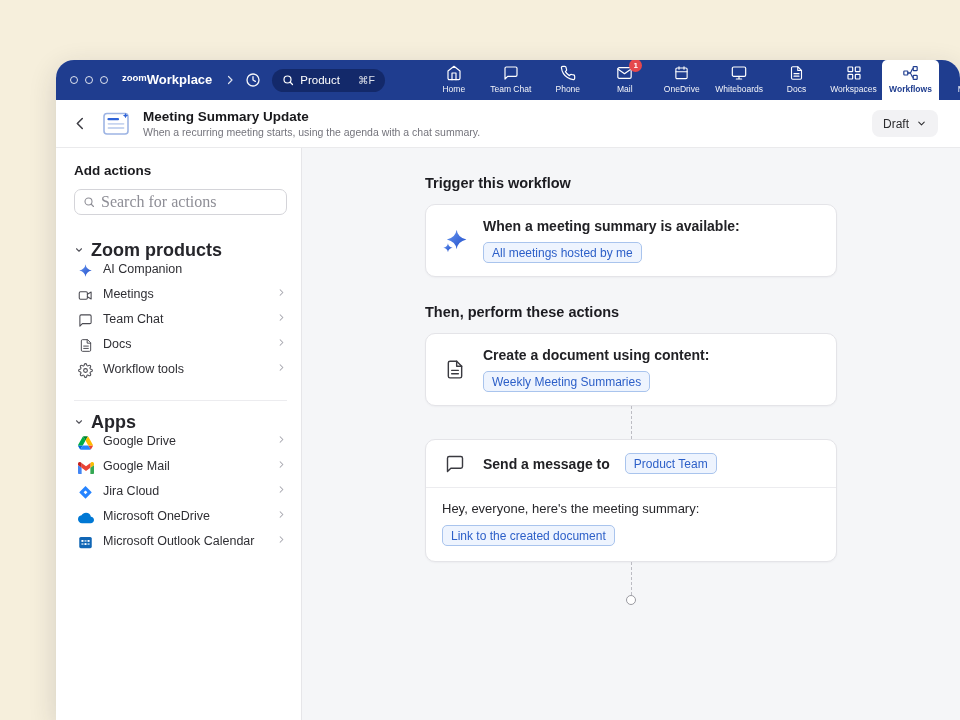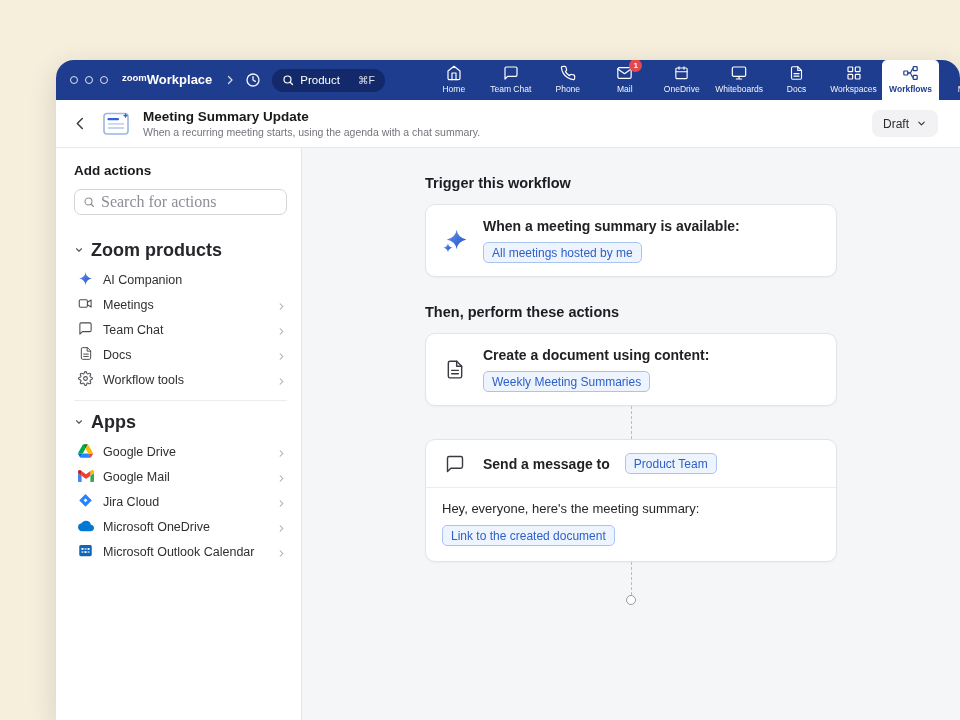--- a/index.html
+++ b/index.html
@@ -47,21 +47,21 @@
 
   .sidebar{width:246px;background:#fff;border-right:1px solid #e6e6e9;padding:15px 14px 0 18px;flex-shrink:0}
   .sb-title{font-size:13.5px;font-weight:700;color:#1b1b1f;margin-bottom:11px}
   .sb-search{height:26px;border:1px solid #d4d4d9;border-radius:7px;display:flex;align-items:center;gap:6px;
     padding:0 8px;color:#8e8e96}
   .sb-search input{border:0;outline:0;flex:1;font-size:16px;font-family:Liberation Serif, serif;color:#333;background:transparent;min-width:0}
   .sb-search input::placeholder{color:#8e8e96}
   .sb-section{display:flex;align-items:center;gap:7px;height:24px;font-size:18px;font-weight:700;color:#26262b;cursor:pointer}
   .sb-section.first{margin-top:23px}
   .sb-section .caret{display:flex;color:#54545c}
-  .side-item{display:flex;align-items:flex-end;gap:9px;height:25px;font-size:12.5px;color:#2f2f34;cursor:pointer;padding-left:3px}
+  .side-item{display:flex;align-items:flex-start;gap:9px;height:25px;font-size:12.5px;color:#2f2f34;cursor:pointer;padding-left:3px}
   .si-icon{width:17px;height:17px;display:flex;align-items:center;justify-content:center;color:#4b4b52;flex-shrink:0}
   .si-chev{margin-left:auto;color:#a4a4ac;display:flex}
   .sb-div{border-top:1px solid #ececef;margin:13px 0 9px}
 
   .canvas{flex:1;background:#f5f6f8;overflow:hidden}
   .flow{width:412px;margin:0 auto;padding-top:27px}
   .flow-h{font-size:14.5px;font-weight:700;color:#1c1c21;margin-bottom:13px}
   .flow-h.h2{margin-top:27px}
   .card{background:#fff;border:1px solid #e4e4e8;border-radius:10px;box-shadow:0 1px 2px rgba(20,20,40,.04)}
   .card-row{display:flex;align-items:center;gap:15px;padding:13px 16px}

